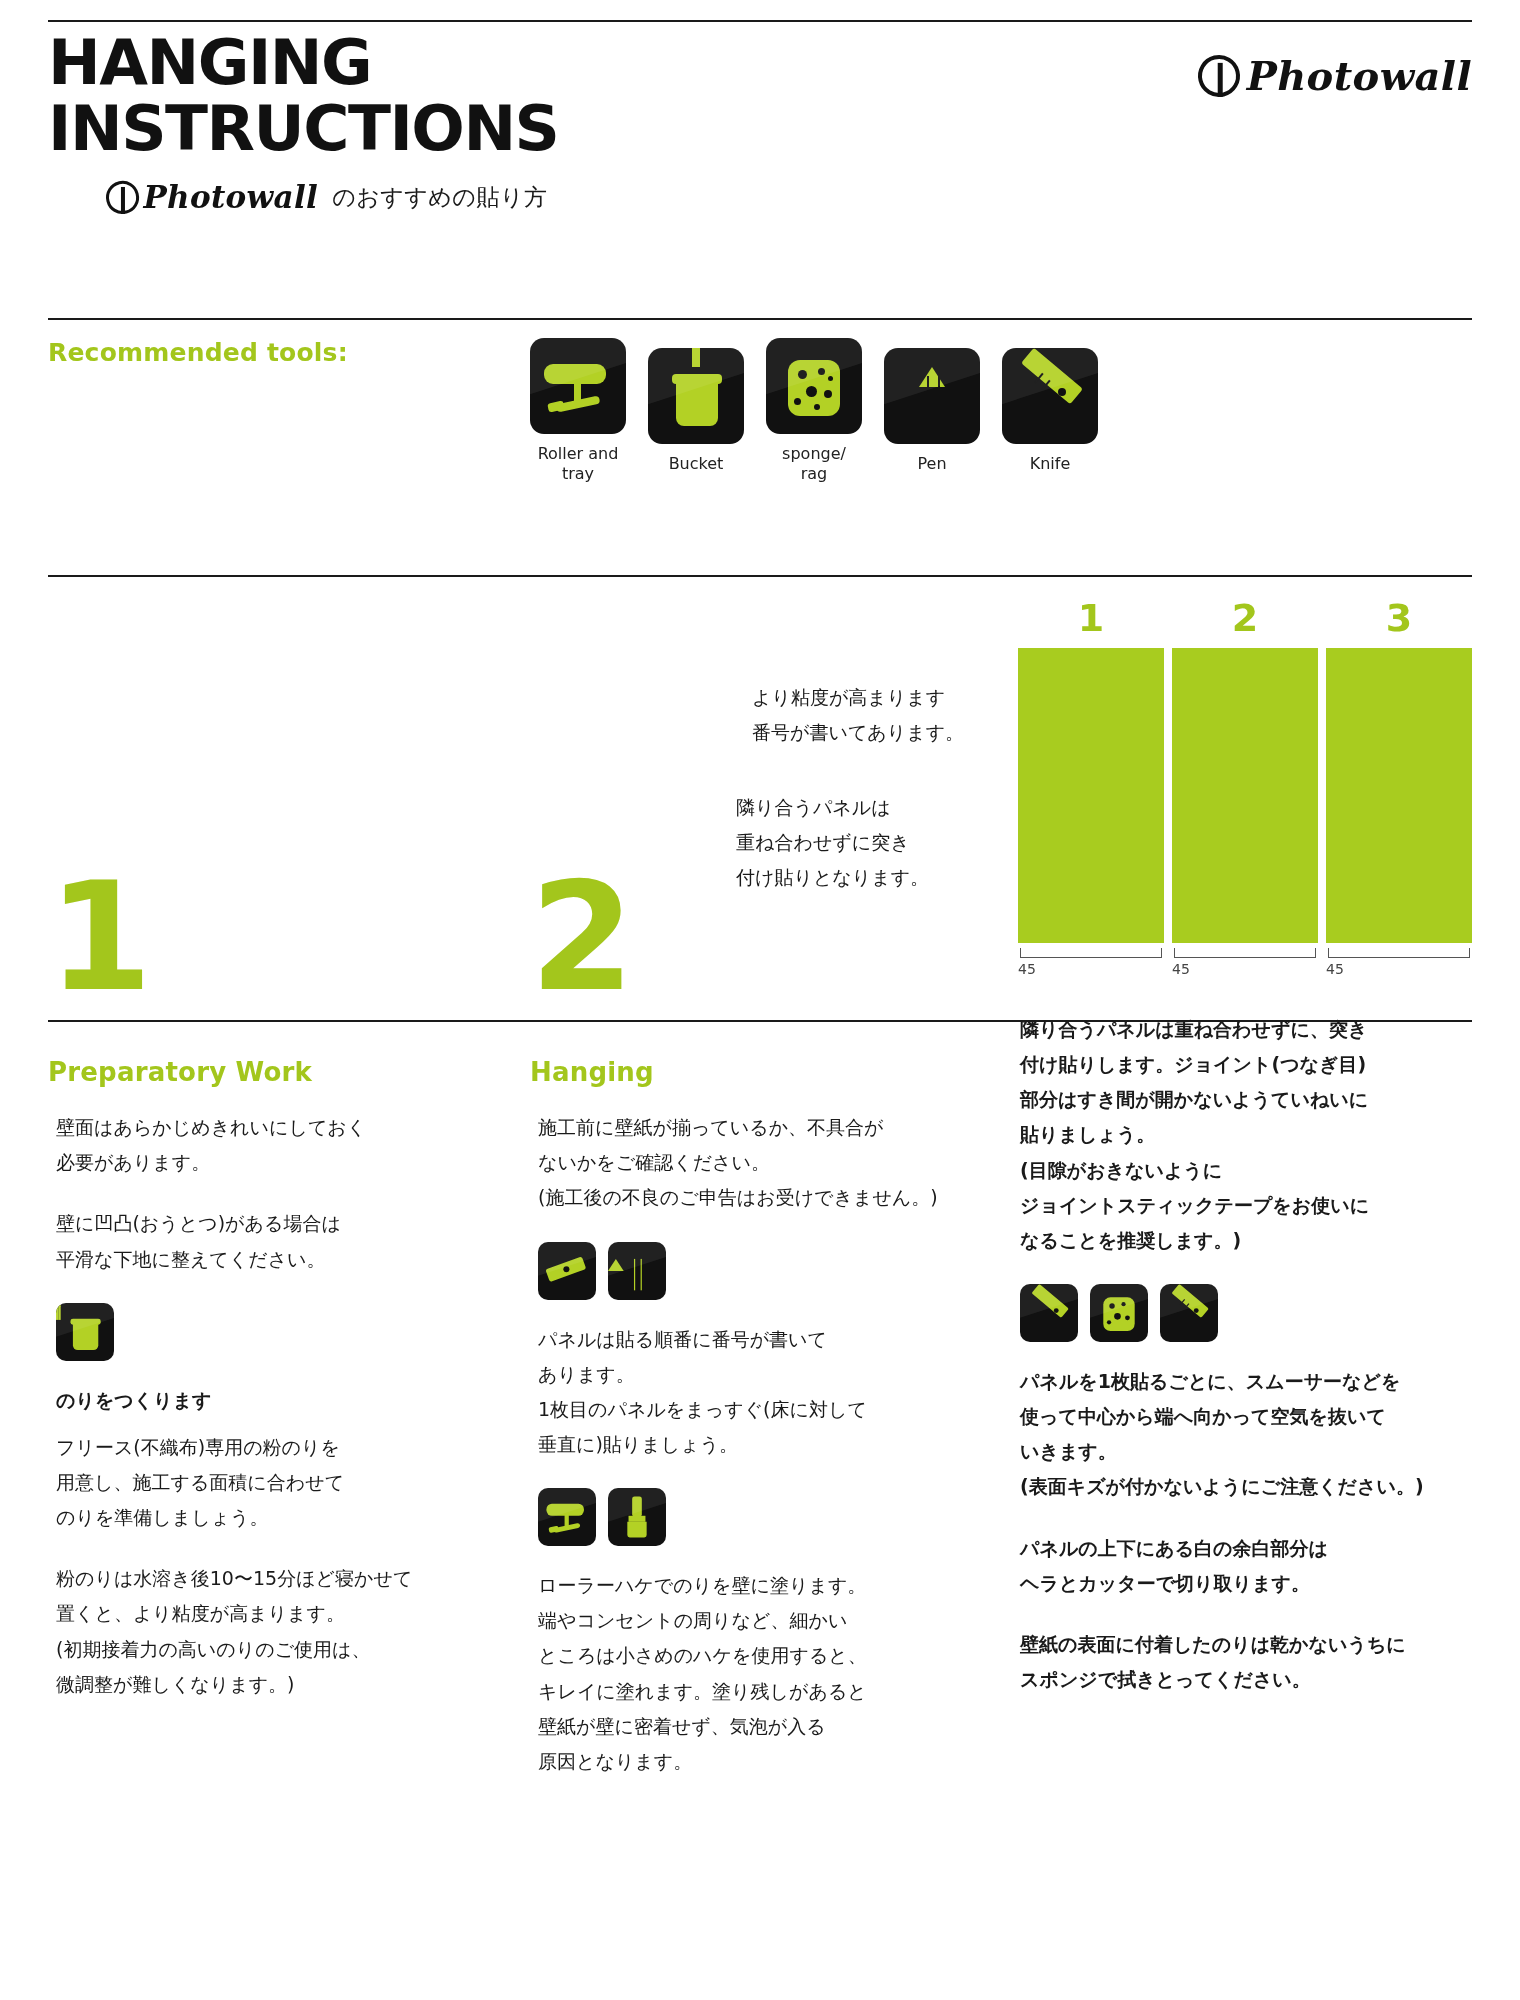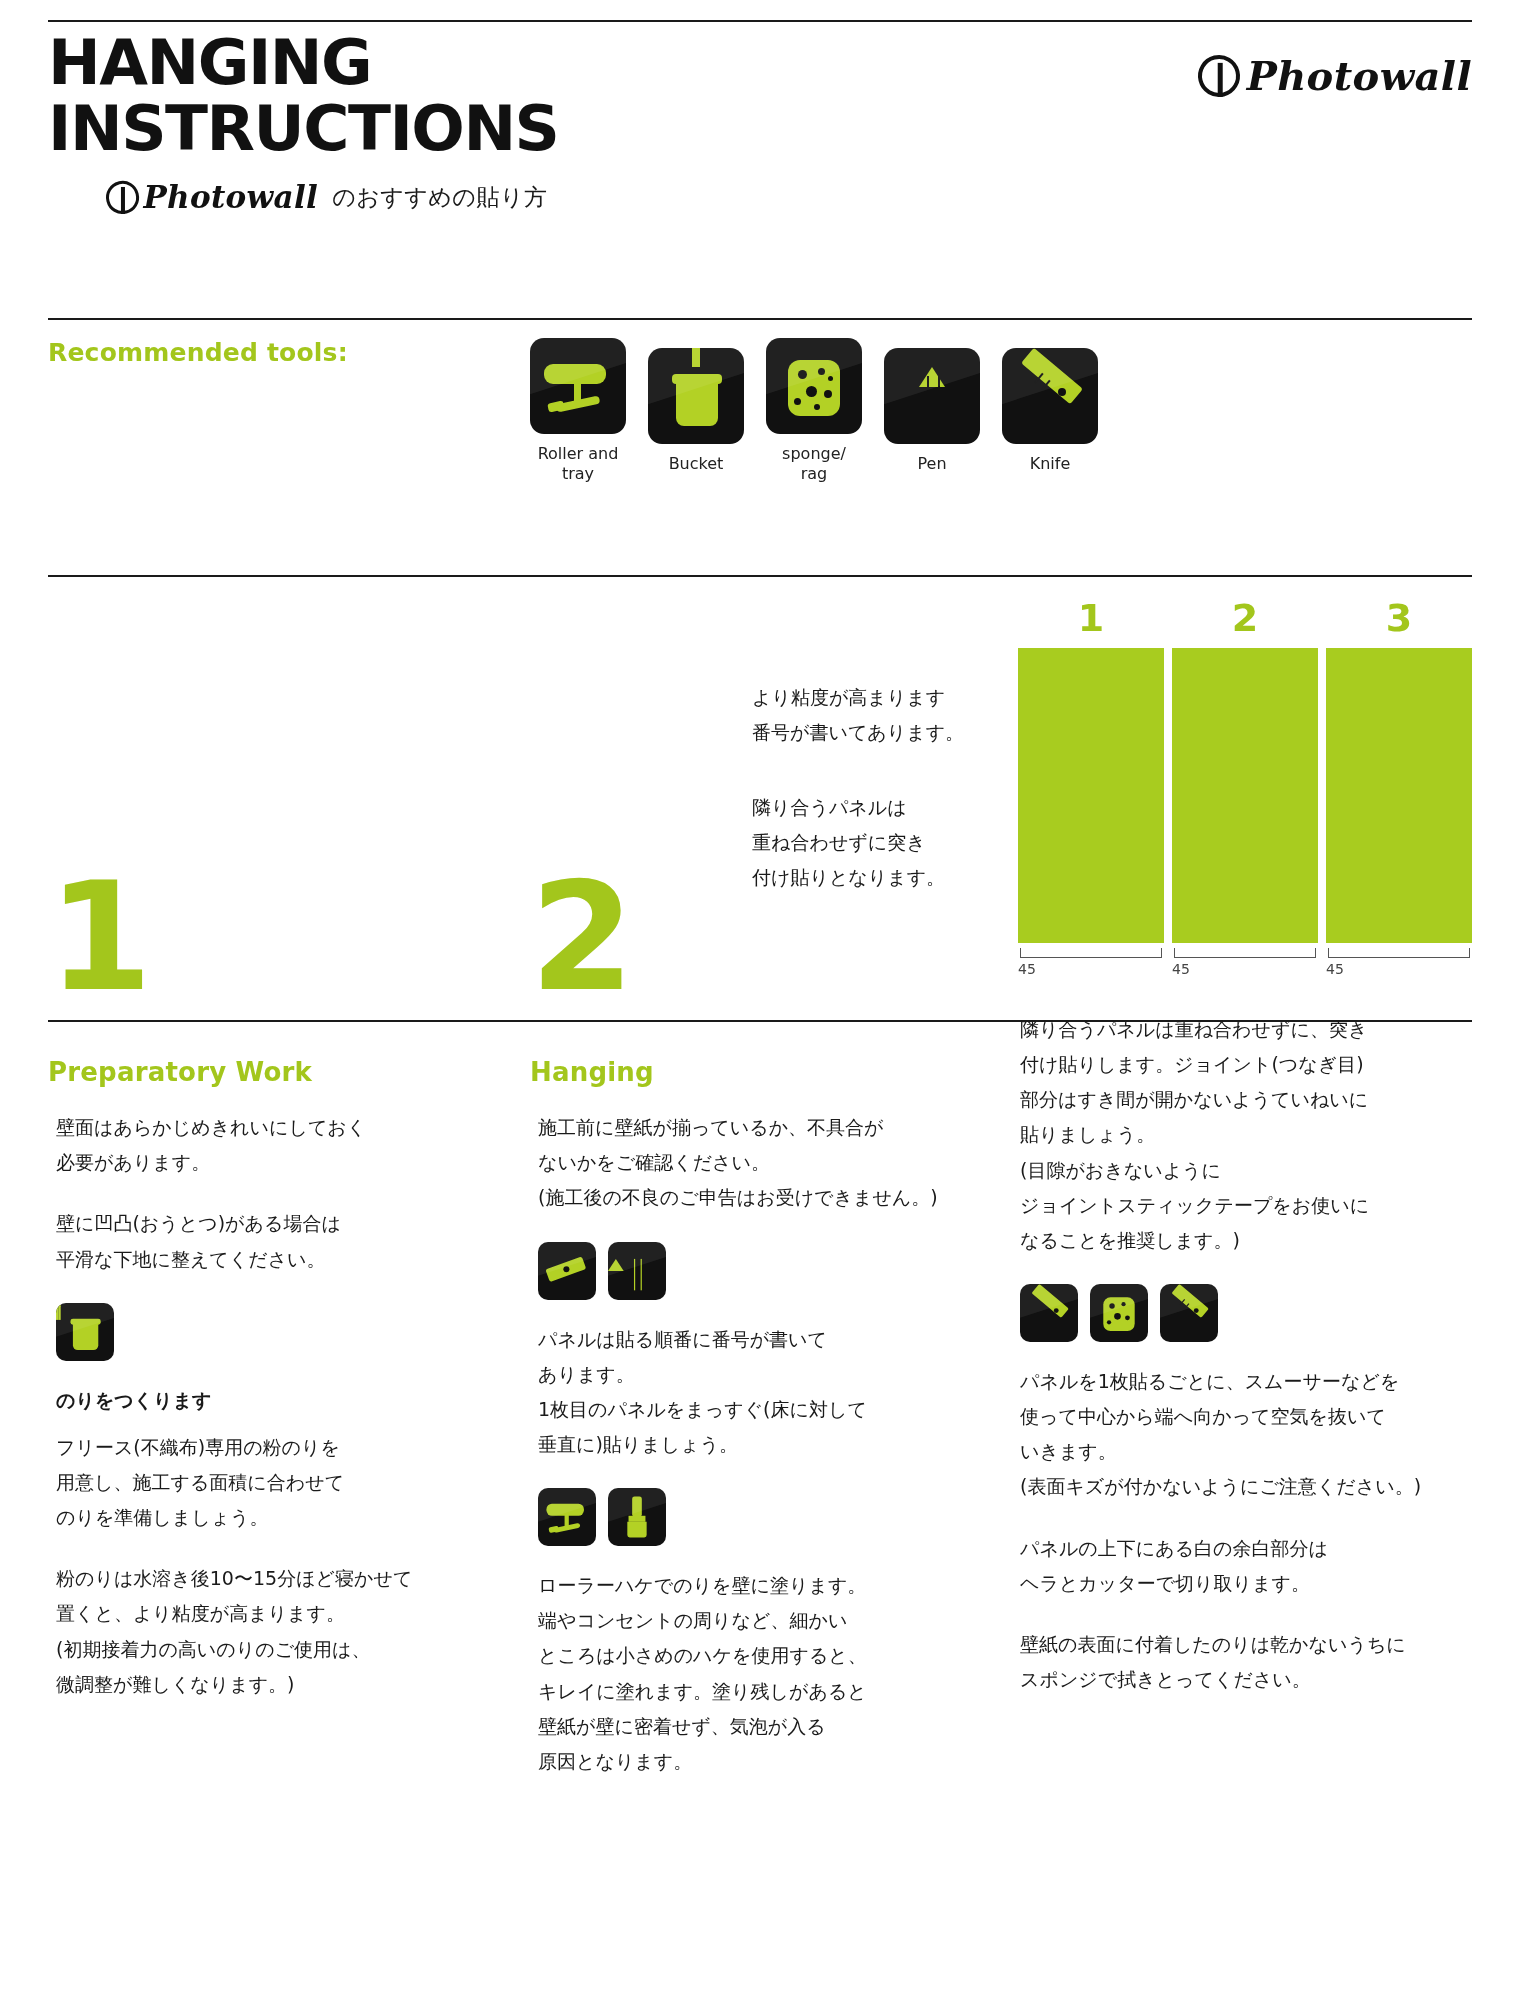--- a/index.html
+++ b/index.html
@@ -212,21 +212,21 @@
     position: absolute;
     left: 752px; top: 680px;
     width: 270px;
     font-size: 19px;
     line-height: 1.85;
     color: #1a1a1a;
     white-space: pre-line;
   }
   .panel-note-2 {
     position: absolute;
-    left: 752px; top: 790px;
+    left: 736px; top: 790px;
     width: 270px;
     font-size: 19px;
     line-height: 1.85;
     color: #1a1a1a;
     white-space: pre-line;
   }
 
   .panels {
     position: absolute;
     left: 1018px; top: 648px;
@@ -282,21 +282,21 @@
 
   
   .col {
     position: absolute;
     top: 1048px;
     font-size: 19px;
     line-height: 1.85;
   }
   .col-1 { left: 48px;  width: 448px; }
   .col-2 { left: 530px; width: 448px; }
-  .col-3 { left: 1012px; width: 460px; }
+  .col-3 { left: 1012px; width: 460px; font-weight: bold; }
 
   .col-head {
     font-size: 26px;
     font-weight: bold;
     color: #a3c61c;
     margin: 0 0 14px 0;
     letter-spacing: 0.2px;
   }
   .para {
     margin: 0 0 26px 0;

